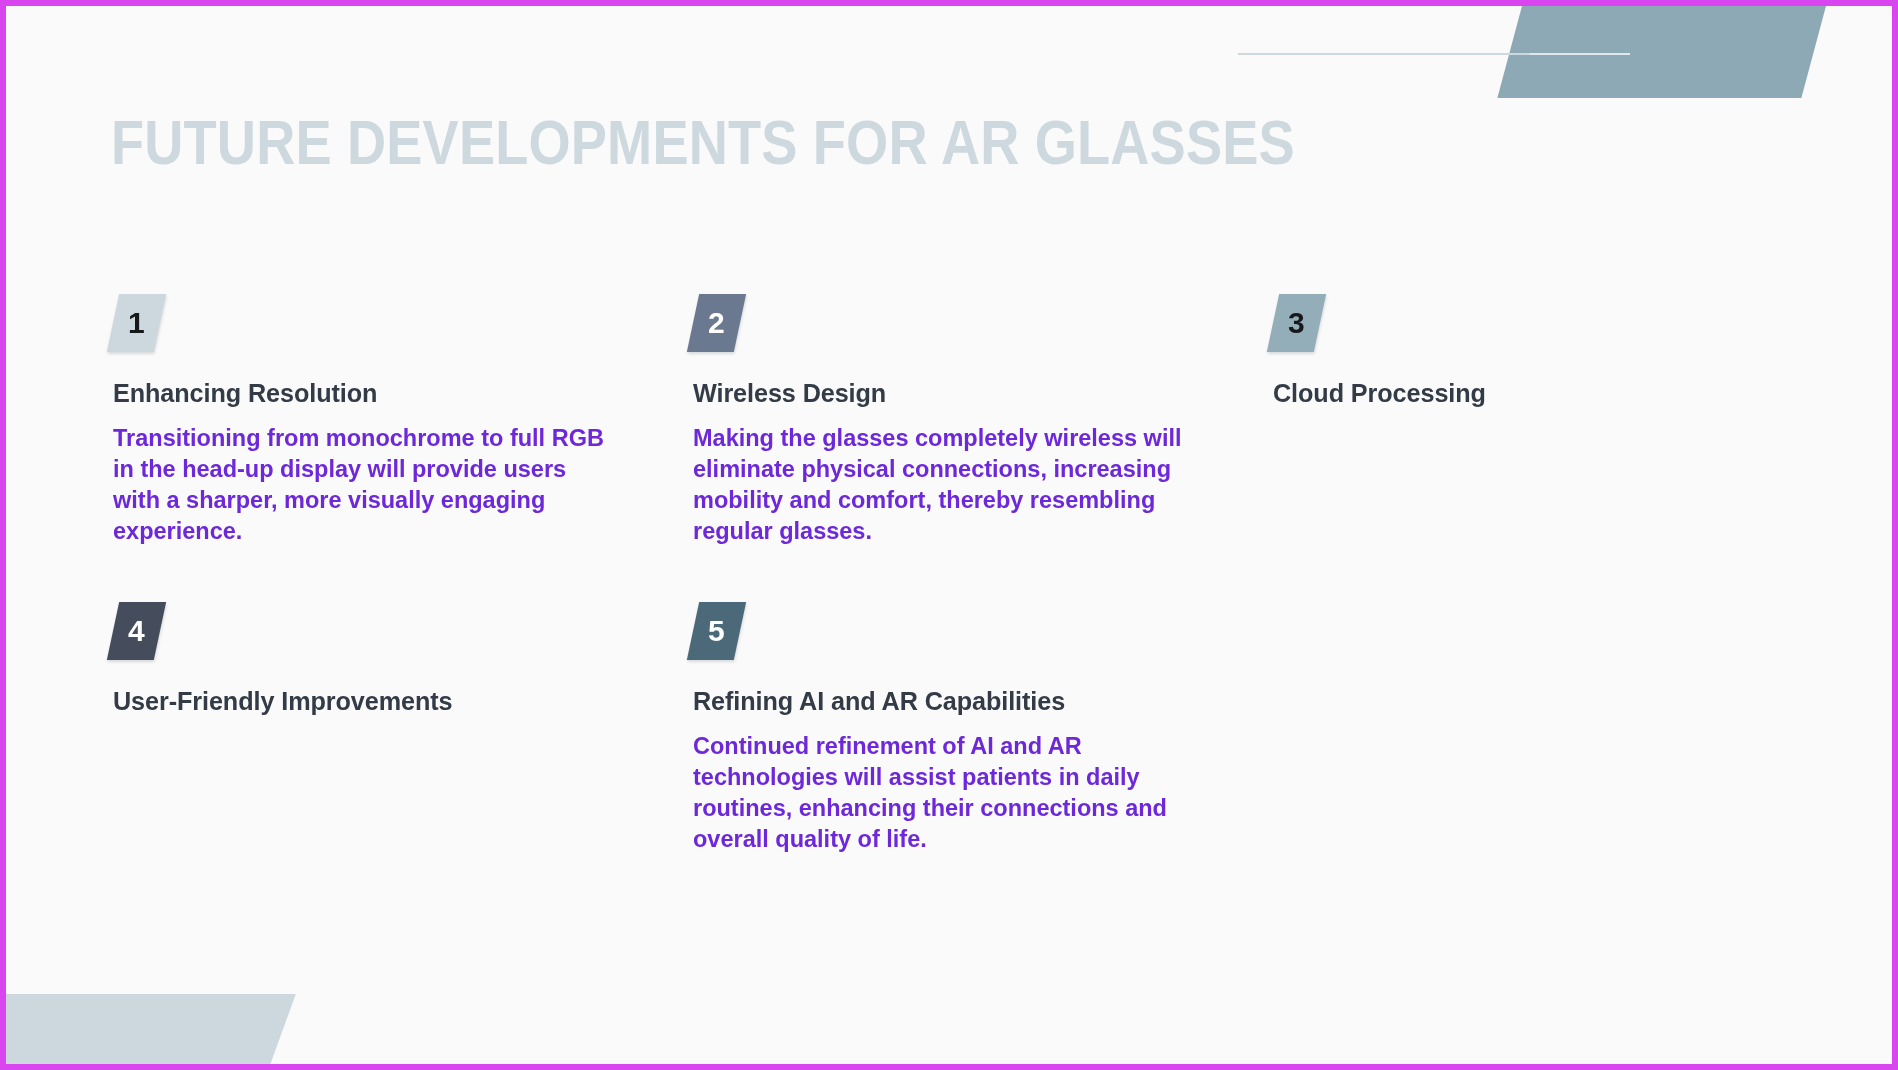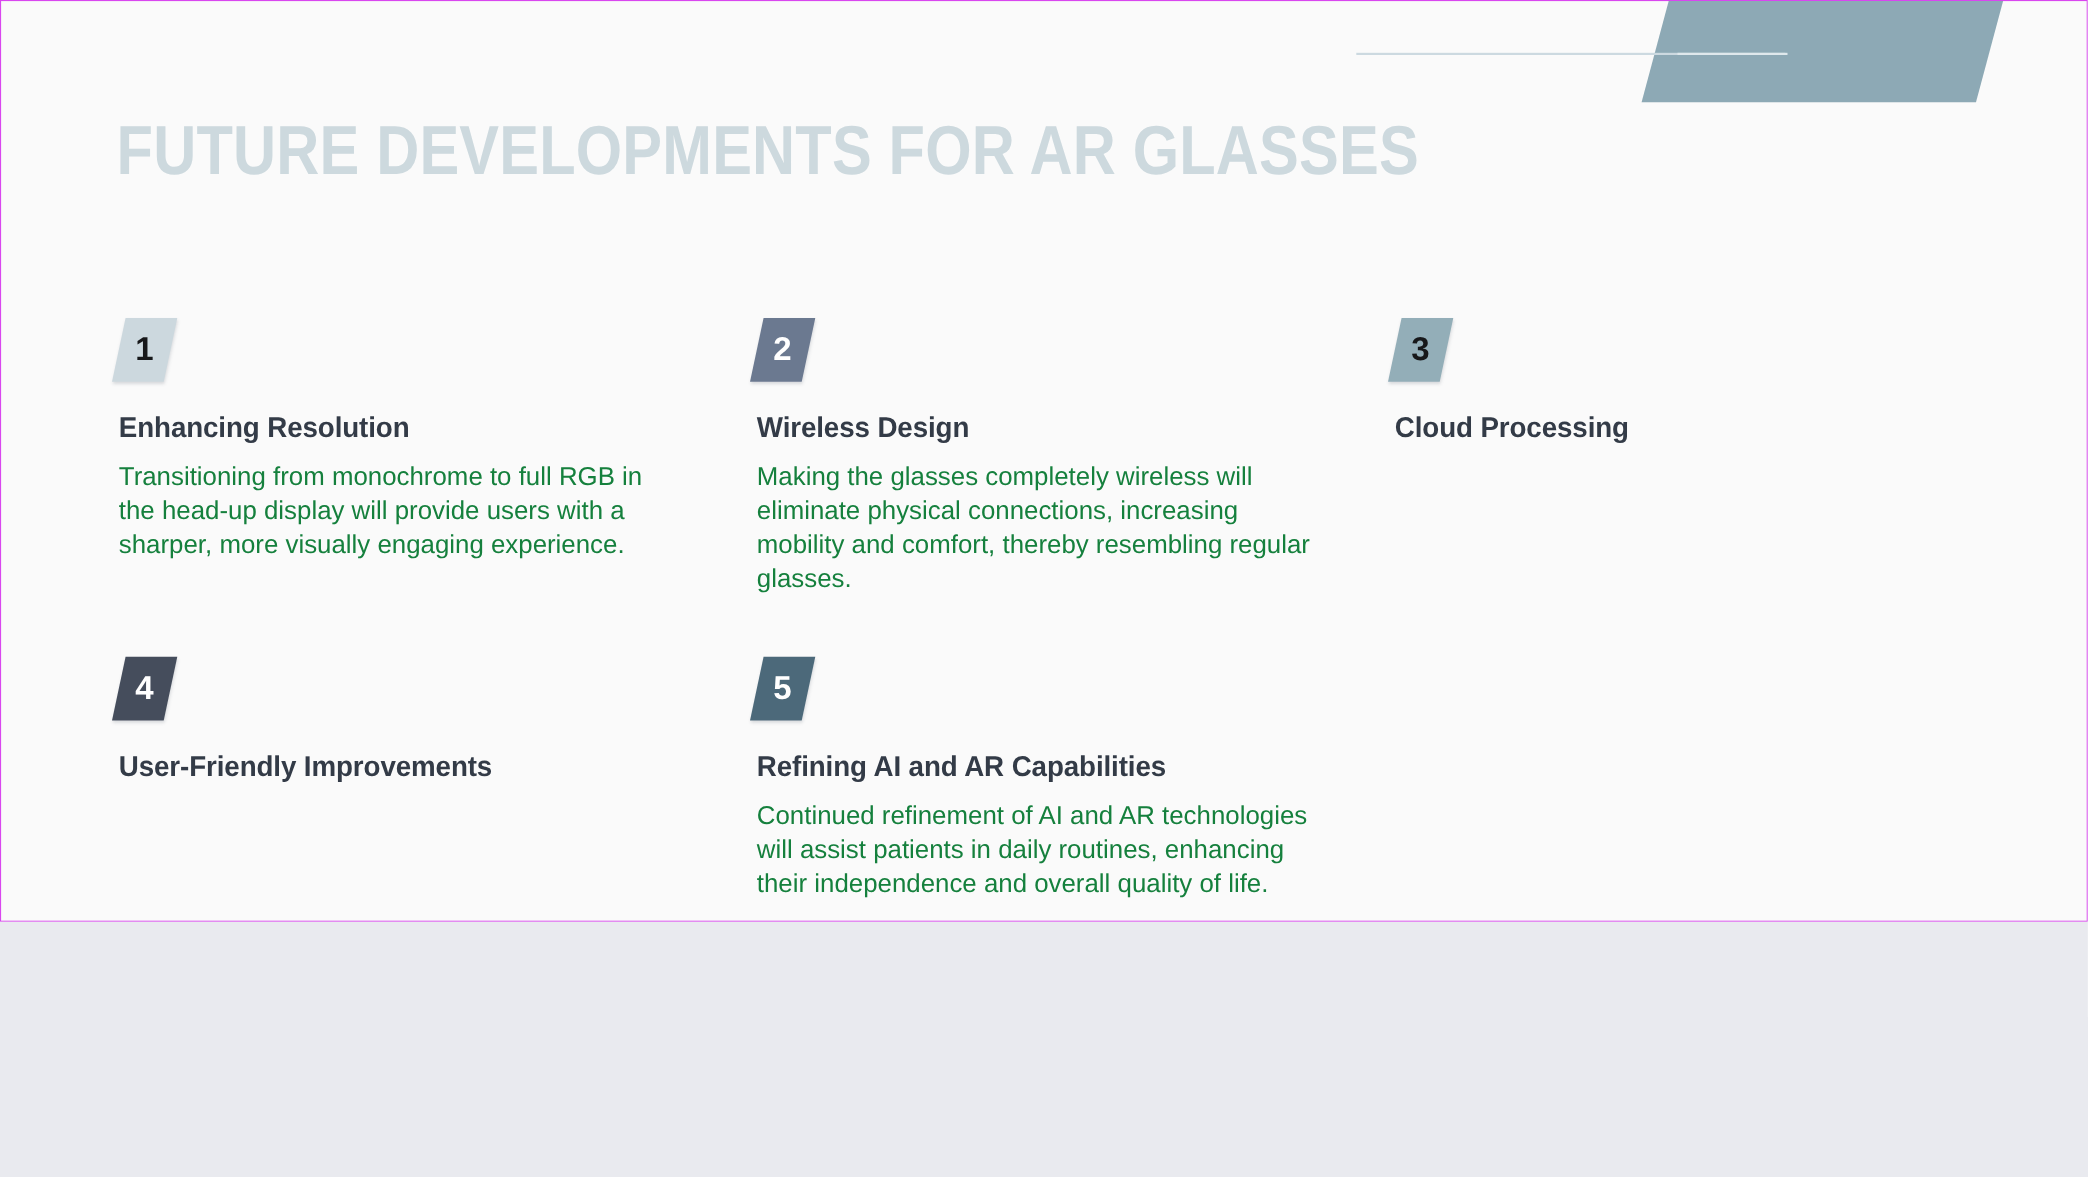--- a/index.html
+++ b/index.html
@@ -10,24 +10,24 @@
   }
   body {
     font-family: "Liberation Sans", sans-serif;
     -webkit-font-smoothing: antialiased;
   }
 
   
   #slide {
     position: relative;
     width: 1898px;
-    height: 838px;
+    height: 1070px;
     box-sizing: border-box;
     background: #fafafa;
-    border: 1px solid #d946ef;
+    border: 6px solid #d946ef;
     overflow: hidden;
     padding-left: 44px;
   }
 
   
   .deco {
     position: absolute;
     pointer-events: none;
   }
 
@@ -130,22 +130,22 @@
     color: #333b47;
     letter-spacing: -0.1px;
     transform: scaleX(0.97);
     transform-origin: left center;
   }
 
   .item-body {
     margin: 0;
     font-size: 23.5px;
     line-height: 1.32;
-    font-weight: 400;
-    color: #15803d;
+    font-weight: 700;
+    color: #6d28d9;
     max-width: 505px;
   }
 </style>
 </head>
 <body>
 
 <div id="slide">
 
   <div class="deco" id="deco-top-right"></div>
   <div class="deco" id="deco-rule"></div>
@@ -179,17 +179,17 @@
         <div class="badge" style="background: rgb(69, 77, 92);">
           <span class="badge-num" style="color: rgb(255, 255, 255);">4</span>
         </div>
         <h2 class="item-title">User-Friendly Improvements</h2>
       </div>
       <div class="item">
         <div class="badge" style="background: rgb(76, 105, 122);">
           <span class="badge-num" style="color: rgb(255, 255, 255);">5</span>
         </div>
         <h2 class="item-title">Refining AI and AR Capabilities</h2>
-        <p class="item-body">Continued refinement of AI and AR technologies will assist patients in daily routines, enhancing their independence and overall quality of life.</p>
+        <p class="item-body">Continued refinement of AI and AR technologies will assist patients in daily routines, enhancing their connections and overall quality of life.</p>
       </div>
     </div>
 
 </div>
 
 </body></html>

